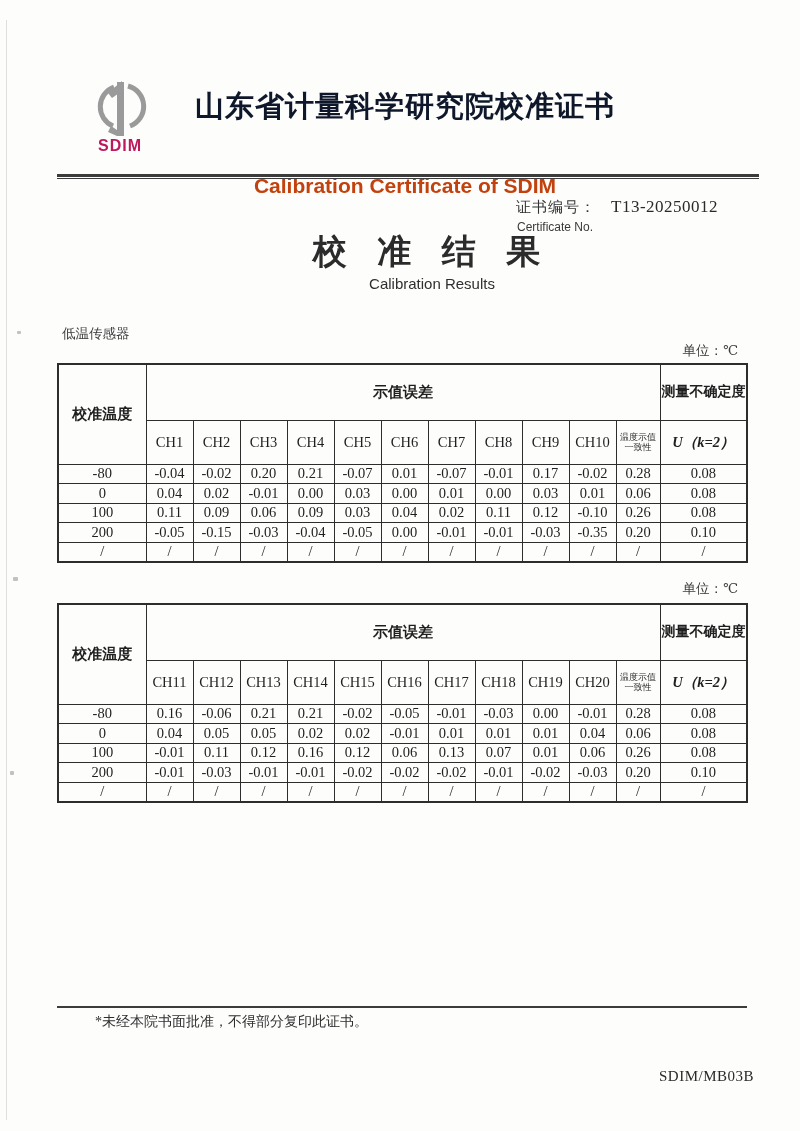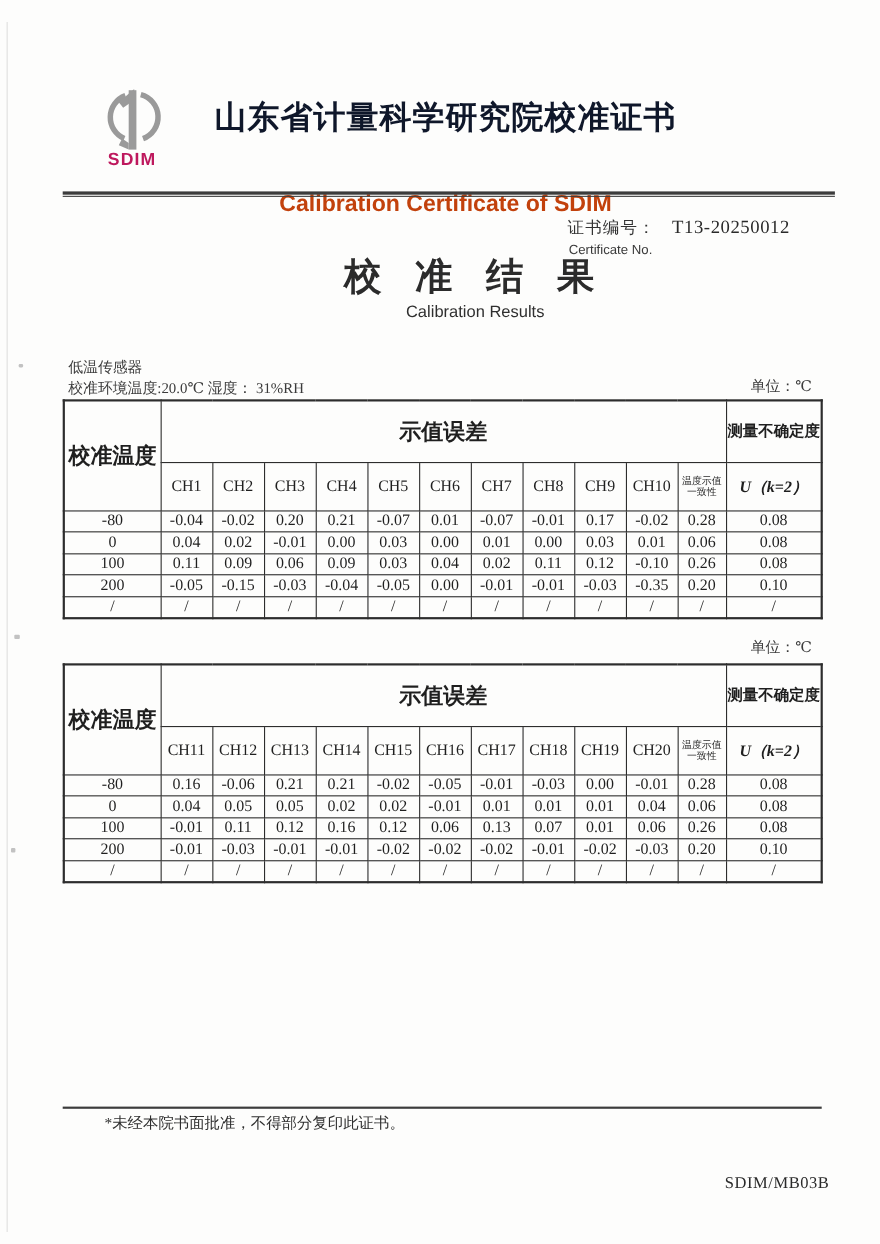--- a/index.html
+++ b/index.html
@@ -51,21 +51,21 @@
   
   .tbl1 { left:57px; top:363px; }
   .tbl2 { left:57px; top:603px; }
   table { width:690px; border-collapse:collapse; table-layout:fixed;
     border:2px solid #2d2d2d; }
   td { border:1px solid #2d2d2d; text-align:center; vertical-align:middle;
     padding:0; font-size:14.5px; color:#1f1f1f; overflow:hidden; }
   col.c-temp { width:88px; } col.c-ch { width:47px; }
   col.c-cons { width:44px; } col.c-u { width:87px; }
   tr.h1 { height:56px; } tr.h2 { height:44px; } tbody tr { height:19.5px; }
-  .th-temp, .th-group { font-weight:700; font-size:20px;margin-left:12px; }
+  .th-temp, .th-group { font-weight:700; font-size:15px;margin-left:12px; }
   .th-unc { font-weight:700; font-size:14px; white-space:nowrap; }
   .th-cons { font-size:9px; line-height:10px; padding:0 2px; color:#2a2a2a; }
   .th-u { font-style:italic; font-weight:700; font-size:14.5px; }
 
   
   .footer-rule { left:57px; top:1006px; width:690px; height:0;
     border-top:2px solid #3c3c3c; }
   .notes { left:95px; top:1013px; font-size:14px; line-height:17.5px; color:#2e2e2e; }
   .doc-code { right:46px; top:1068px; font-size:15px; letter-spacing:0.5px; color:#2a2a2a; }
 </style>
@@ -95,21 +95,20 @@
   <div class="abs double-rule"></div>
 
   <div class="abs cert-label">证书编号：</div>
   <div class="abs cert-value">T13-20250012</div>
   <div class="abs cert-sub">Certificate No.</div>
 
   <div class="abs section-cn">校 准 结 果</div>
   <div class="abs section-en">Calibration Results</div>
 
   <div class="abs device">低温传感器</div>
-  <div class="abs env">校准环境温度:20.0℃  湿度：  31%RH</div>
   <div class="abs unit1">单位：℃</div>
   <div class="abs unit2">单位：℃</div>
 
   <div class="abs tbl1">
     <table>
       <colgroup>
         <col class="c-temp">
           <col class="c-ch">
           <col class="c-ch">
           <col class="c-ch">

